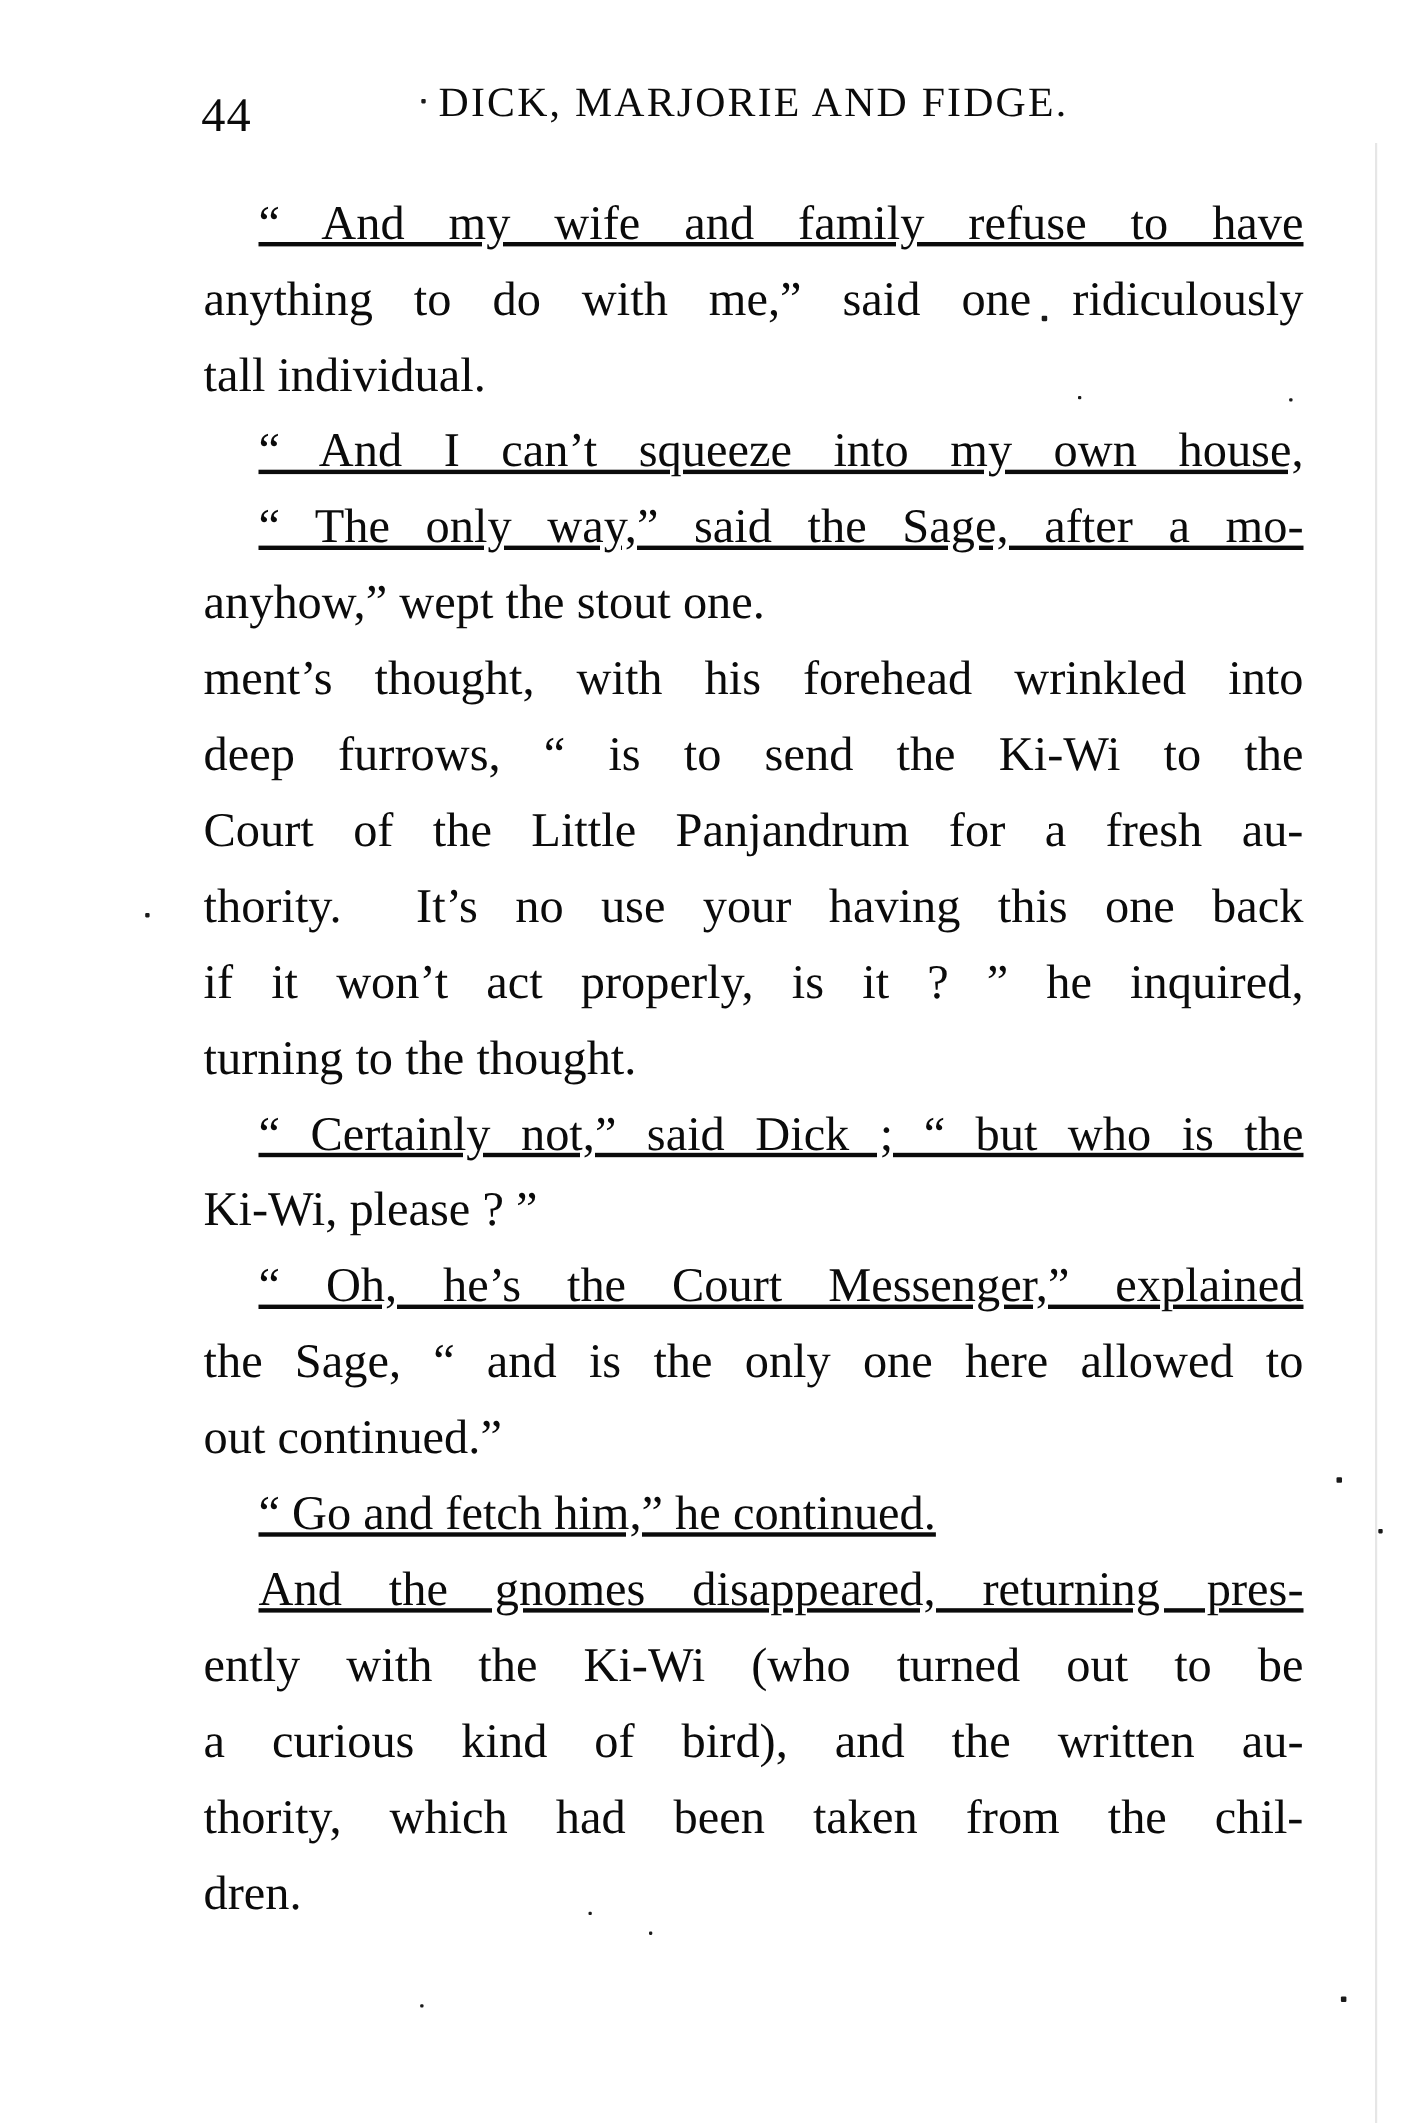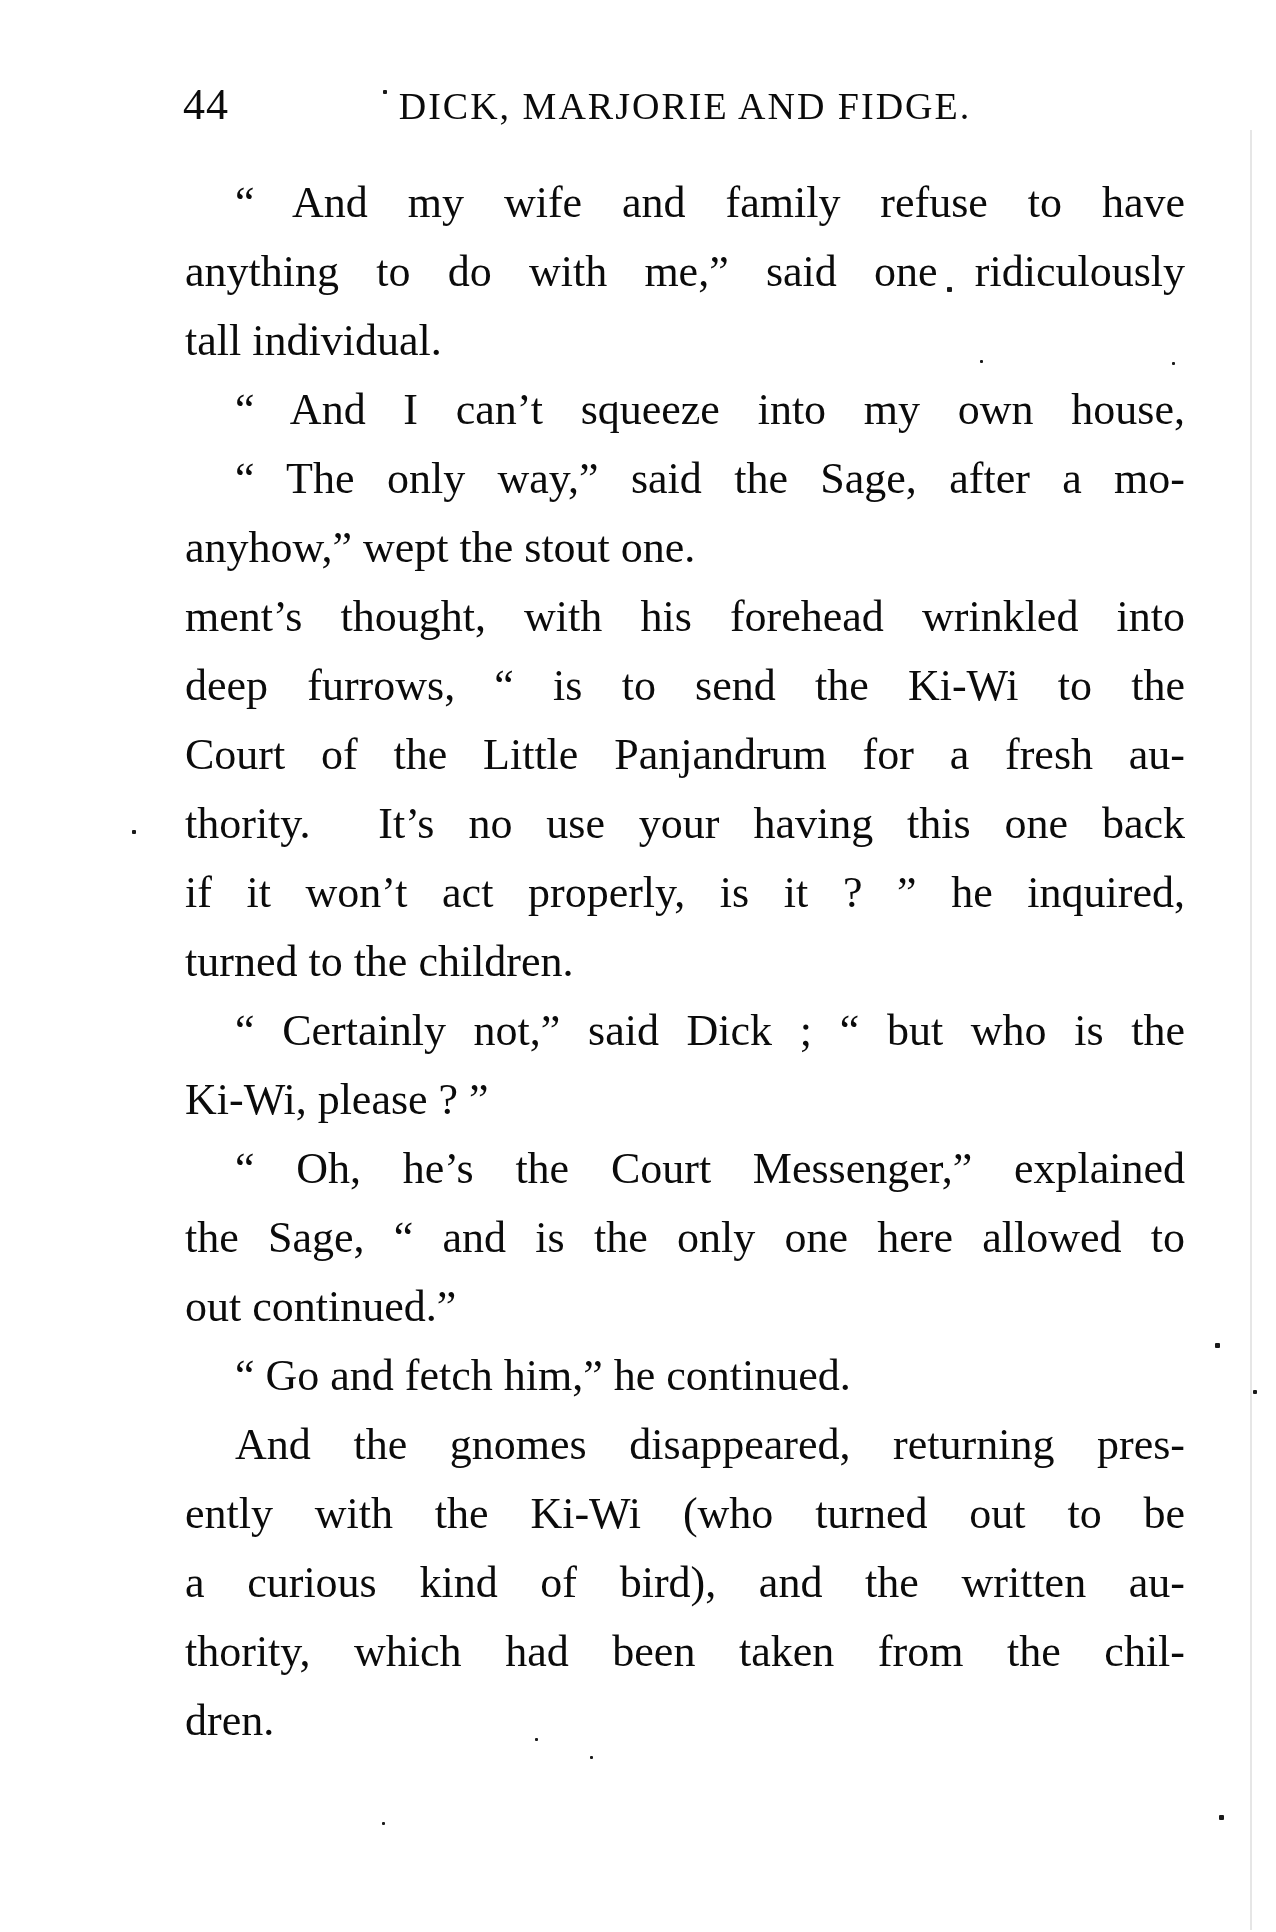--- a/index.html
+++ b/index.html
@@ -20,21 +20,21 @@
     position: absolute;
     left: 183px;
     top: 82px;
     font-size: 44px;
     line-height: 46px;
     letter-spacing: 1px;
   }
   .running-header {
     position: absolute;
     left: 185px;
-    top: 84px;
+    top: 71px;
     width: 1000px;
     text-align: center;
     font-size: 38px;
     line-height: 44px;
     letter-spacing: 2px;
     white-space: nowrap;
   }
   .text-block {
     position: absolute;
     left: 185px;
@@ -42,20 +42,21 @@
     width: 1000px;
   }
   .line {
     font-size: 44px;
     line-height: 69px;
     text-align: justify;
     text-align-last: justify;
   }
   .line.indent {
     text-indent: 50px;
+    text-decoration: underline;
   }
   .line.last {
     text-align: center;
     text-align-last: left;
   }
   .speck {
     position: absolute;
     background: #1a1a1a;
     border-radius: 1px;
   }
@@ -79,21 +80,21 @@
     <div class="line">anything to do with me,” said one ridiculously</div>
     <div class="line last">tall individual.</div>
     <div class="line indent">“ And I can’t squeeze into my own house,</div>
     <div class="line indent">“ The only way,” said the Sage, after a mo-</div>
     <div class="line last">anyhow,” wept the stout one.</div>
     <div class="line">ment’s thought, with his forehead wrinkled into</div>
     <div class="line">deep furrows, “ is to send the Ki-Wi to the</div>
     <div class="line">Court of the Little Panjandrum for a fresh au-</div>
     <div class="line">thority.&nbsp; It’s no use your having this one back</div>
     <div class="line">if it won’t act properly, is it ? ” he inquired,</div>
-    <div class="line last">turned to the children.</div>
+    <div class="line last">turning to the thought.</div>
     <div class="line indent">“ Certainly not,” said Dick ; “ but who is the</div>
     <div class="line last">Ki-Wi, please ? ”</div>
     <div class="line indent">“ Oh, he’s the Court Messenger,” explained</div>
     <div class="line">the Sage, “ and is the only one here allowed to</div>
     <div class="line last">out continued.”</div>
     <div class="line indent last">“ Go and fetch him,” he continued.</div>
     <div class="line indent">And the gnomes disappeared, returning pres-</div>
     <div class="line">ently with the Ki-Wi (who turned out to be</div>
     <div class="line">a curious kind of bird), and the written au-</div>
     <div class="line">thority, which had been taken from the chil-</div>

